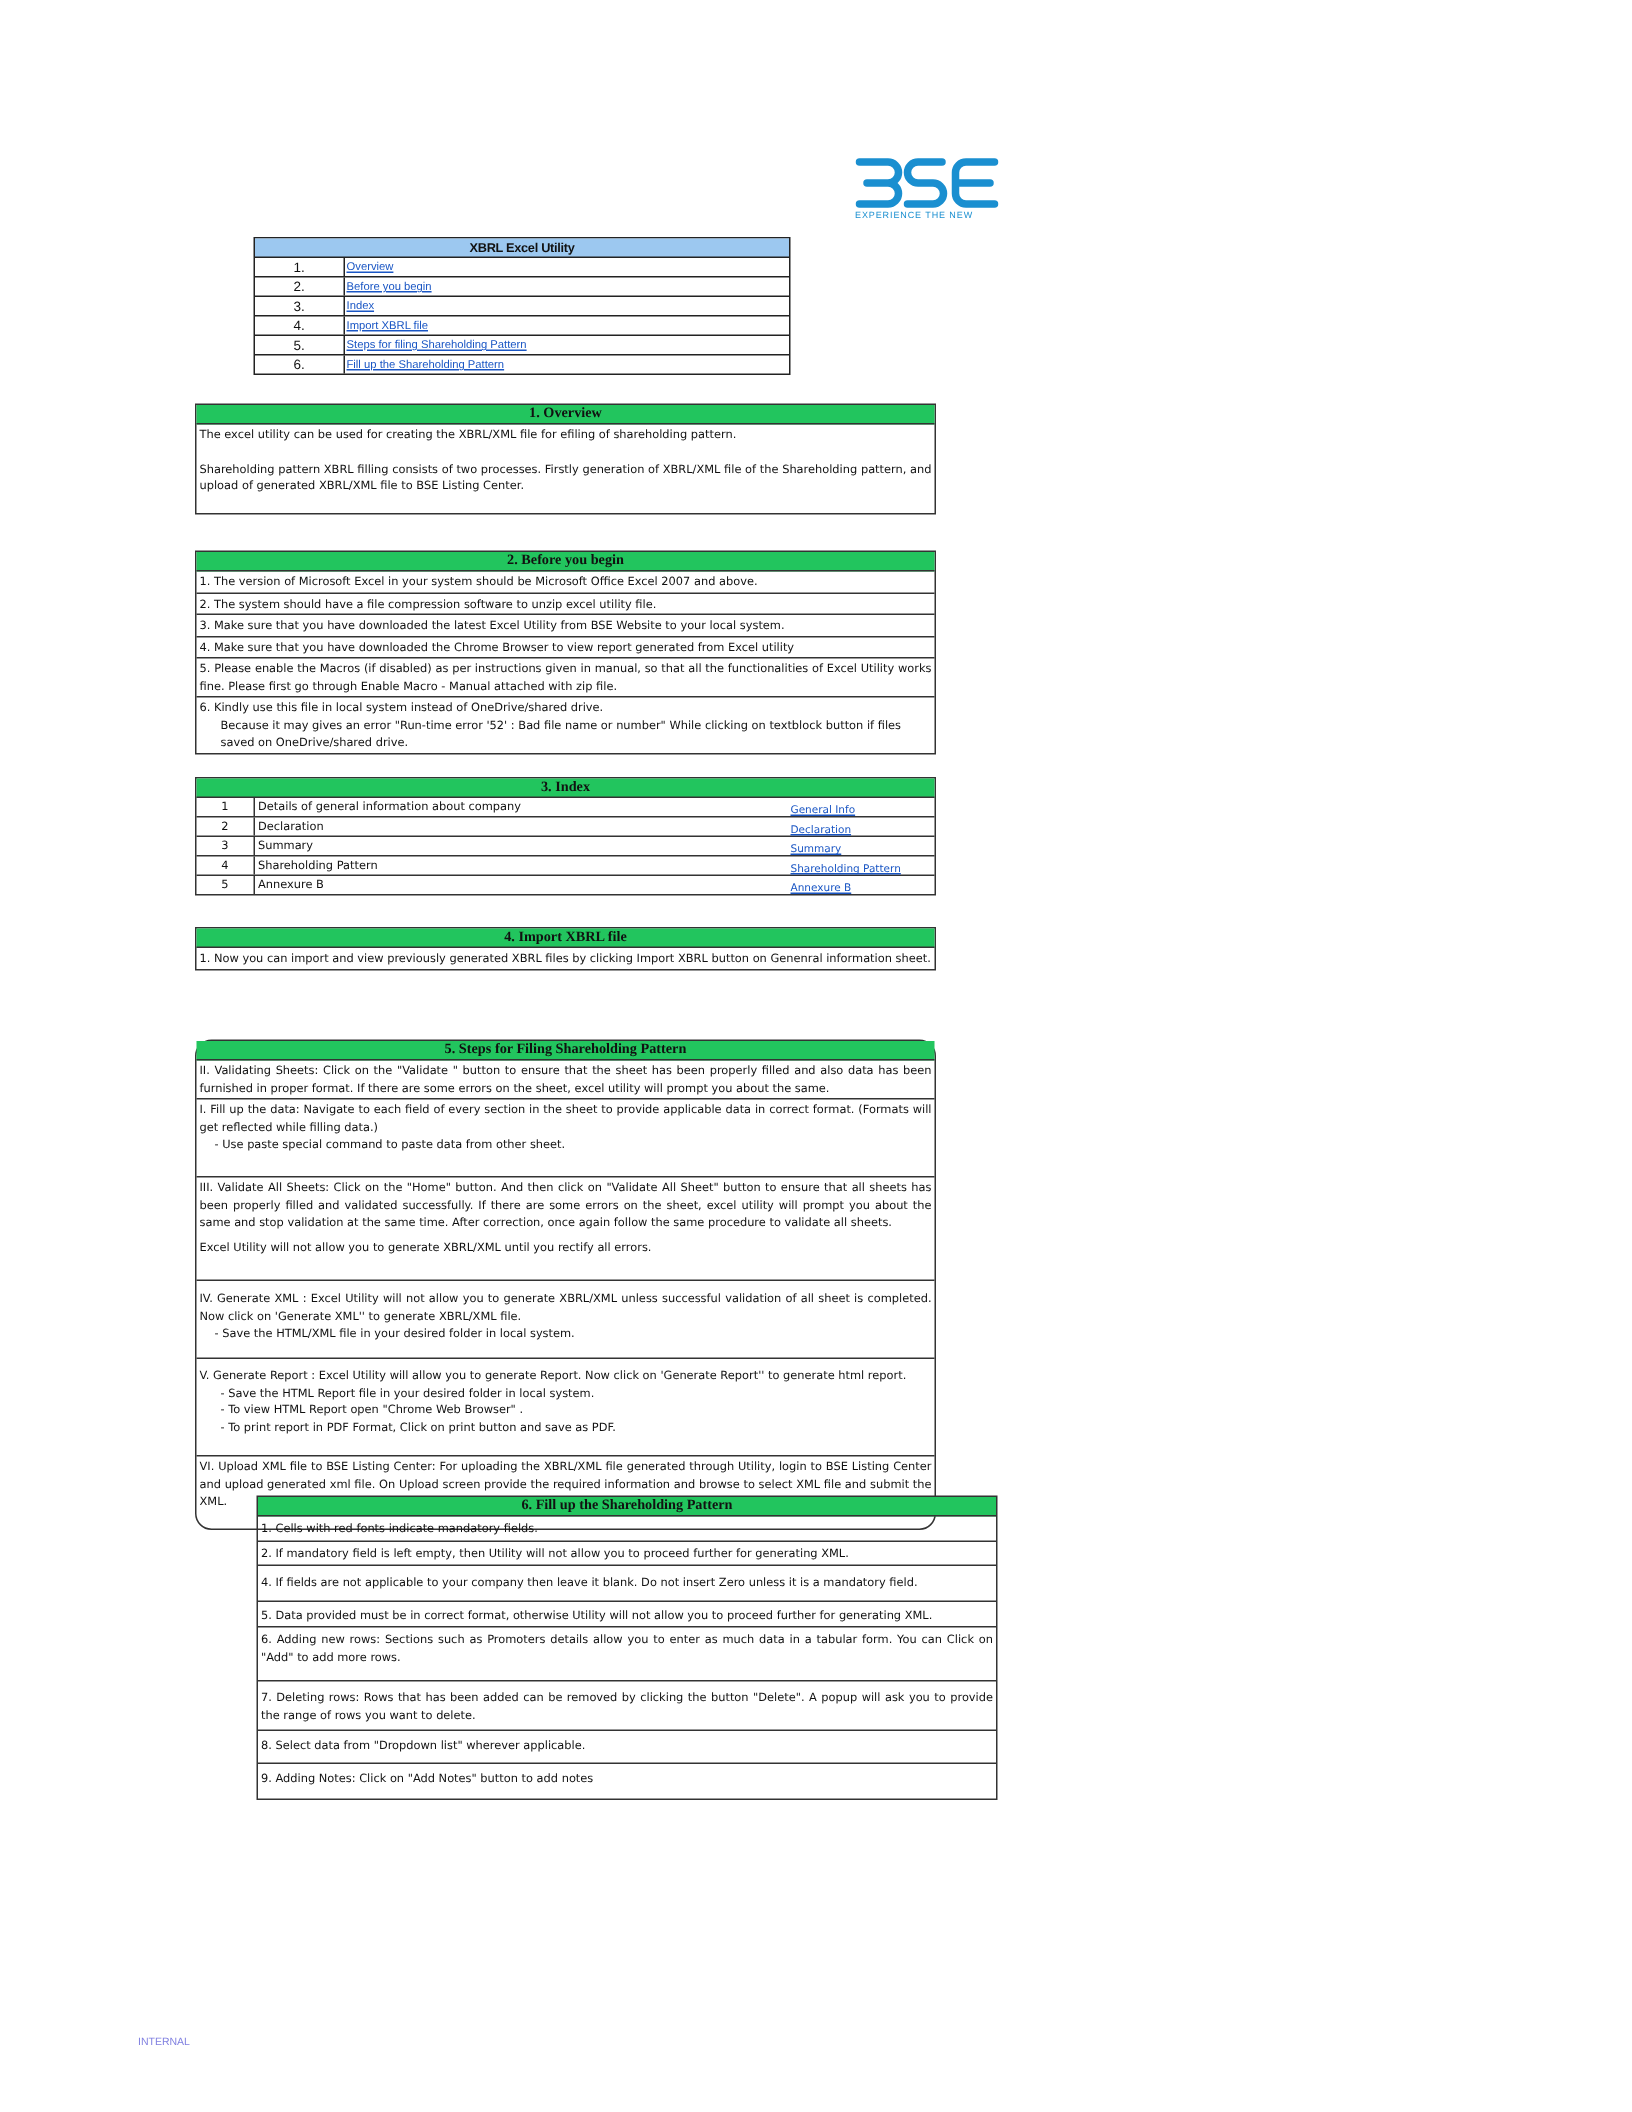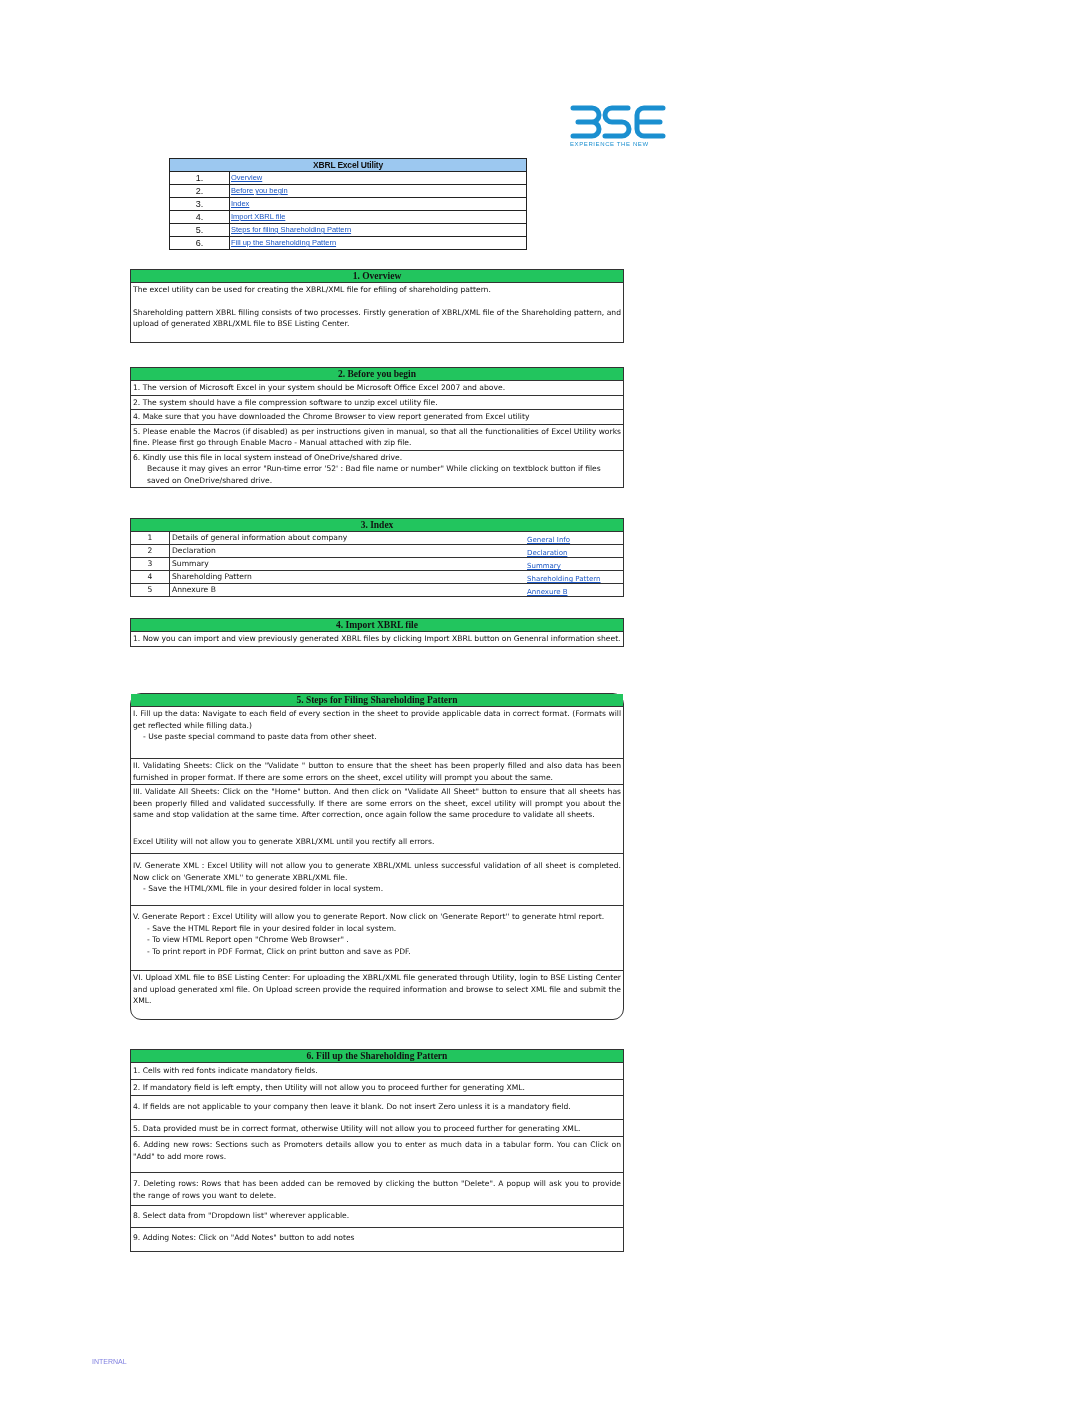--- a/index.html
+++ b/index.html
@@ -94,20 +94,21 @@
     <p>The excel utility can be used for creating the XBRL/XML file for efiling of shareholding pattern.</p>
     <div class="gap"></div>
     <p>Shareholding pattern XBRL filling consists of two processes. Firstly generation of XBRL/XML file of the Shareholding pattern, and upload of generated XBRL/XML file to BSE Listing Center.</p>
   </div>
 </div>
 
 <div class="section" style="top:367px;">
   <div class="stitle">2.  Before you begin</div>
   <div class="cell">1. The version of Microsoft Excel in your system should be Microsoft Office Excel 2007 and above.</div>
   <div class="cell">2. The system should have a file compression software to unzip excel utility file.</div>
+  <div class="cell">3. Make sure that you have downloaded the latest Excel Utility from BSE Website to your local system.</div>
   <div class="cell">4. Make sure that you have downloaded the Chrome Browser to view report generated from Excel utility</div>
   <div class="cell">5. Please enable the Macros (if disabled) as per instructions given in manual, so that all the functionalities of Excel Utility works fine. Please first go through Enable Macro - Manual attached with zip file.</div>
   <div class="cell">
     <p>6. Kindly use this file in local system instead of OneDrive/shared drive.</p>
     <p style="text-align:left;margin-left:14px;">Because it may gives an error "Run-time error '52' : Bad file name or number" While clicking on textblock button if files saved on OneDrive/shared drive.</p>
   </div>
 </div>
 
 <div class="section" style="top:518px;">
   <div class="stitle">3. Index</div>
@@ -138,47 +139,47 @@
   </div>
 </div>
 
 <div class="section" style="top:618px;">
   <div class="stitle">4. Import XBRL file</div>
   <div class="cell">1. Now you can import and view previously generated XBRL files by clicking Import XBRL button on Genenral information sheet.</div>
 </div>
 
 <div class="section" style="top:693px;border-radius:11px;">
   <div class="stitle">5. Steps for Filing Shareholding Pattern</div>
+  <div class="cell">
+    <p>II. Validating Sheets:  Click on the "Validate "  button to ensure that the sheet has been properly filled and also data has been furnished in proper format. If there are some errors on the sheet, excel utility will prompt you about the same.</p>
+  </div>
   <div class="cell" style="height:49px;">
     <p>I.  Fill up the data: Navigate to each field of every section in the sheet to provide applicable data in correct format.  (Formats will get reflected while filling data.)</p>
     <p class="sub">- Use paste special command to paste data from other sheet.</p>
   </div>
-  <div class="cell">
-    <p>II. Validating Sheets:  Click on the "Validate "  button to ensure that the sheet has been properly filled and also data has been furnished in proper format. If there are some errors on the sheet, excel utility will prompt you about the same.</p>
-  </div>
   <div class="cell" style="height:66px;">
     <p>III. Validate All Sheets:  Click on the "Home"  button. And then click on "Validate All Sheet" button to ensure that all sheets has been properly filled and validated successfully. If there are some errors on the sheet, excel utility will prompt you about the same and stop validation at the same time. After correction, once again follow the same procedure to validate all sheets.</p>
-    <p style="margin-top:15px;">Excel Utility will not allow you to generate XBRL/XML until you rectify all errors.</p>
+    <p style="margin-top:5px;">Excel Utility will not allow you to generate XBRL/XML until you rectify all errors.</p>
   </div>
   <div class="cell" style="height:44px; padding-top:6px;">
     <p>IV. Generate XML :   Excel Utility will not allow you to generate XBRL/XML unless successful validation of all sheet is completed. Now click on 'Generate XML'' to generate XBRL/XML file.</p>
     <p class="sub">- Save the HTML/XML file in your desired folder in local system.</p>
   </div>
   <div class="cell" style="height:58px; padding-top:5px;">
     <p>V. Generate Report :   Excel Utility will allow you to generate Report. Now click on 'Generate Report'' to generate html report.</p>
     <p class="sub2">- Save the HTML Report file in your desired folder in local system.</p>
     <p class="sub2">- To view HTML Report open "Chrome Web Browser" .</p>
     <p class="sub2">- To print report in PDF Format, Click on print button and save as PDF.</p>
   </div>
   <div class="cell" style="height:46px;">
     <p>VI. Upload XML file to BSE Listing Center: For uploading the XBRL/XML file generated through  Utility, login to BSE Listing Center and upload generated xml file. On Upload screen provide the required information and browse to select XML file and submit the XML.</p>
   </div>
 </div>
 
-<div class="section" style="top:1049px;">
+<div class="section" style="top:997px;margin-left:41px;">
   <div class="stitle">6. Fill up the Shareholding Pattern</div>
   <div class="cell" style="padding:2px 2px;">1. Cells with red fonts indicate mandatory fields.</div>
   <div class="cell" style="padding:2px 2px;">2. If mandatory field is left empty, then Utility will not allow you to proceed further for generating XML.</div>
   <div class="cell" style="padding:5px 2px 6px;">4. If fields are not applicable to your company then leave it blank. Do not insert Zero unless it is a mandatory field.</div>
   <div class="cell" style="padding:3px 2px 2px;">5. Data provided must be in correct format, otherwise Utility will not allow you to proceed further for generating XML.</div>
   <div class="cell" style="padding:2px 2px 10px;">6. Adding new rows: Sections such as Promoters details allow you to enter as much data in a tabular form. You can Click on  "Add" to add more rows.</div>
   <div class="cell" style="padding:5px 2px 4px;">7. Deleting rows: Rows that has been added can be removed by clicking the button "Delete". A popup will ask you to provide the range of rows you want to delete.</div>
   <div class="cell" style="padding:4px 2px 5px;">8. Select data from "Dropdown list" wherever applicable.</div>
   <div class="cell" style="padding:4px 2px 8px;">9. Adding Notes:  Click on "Add Notes" button to add notes</div>
 </div>

